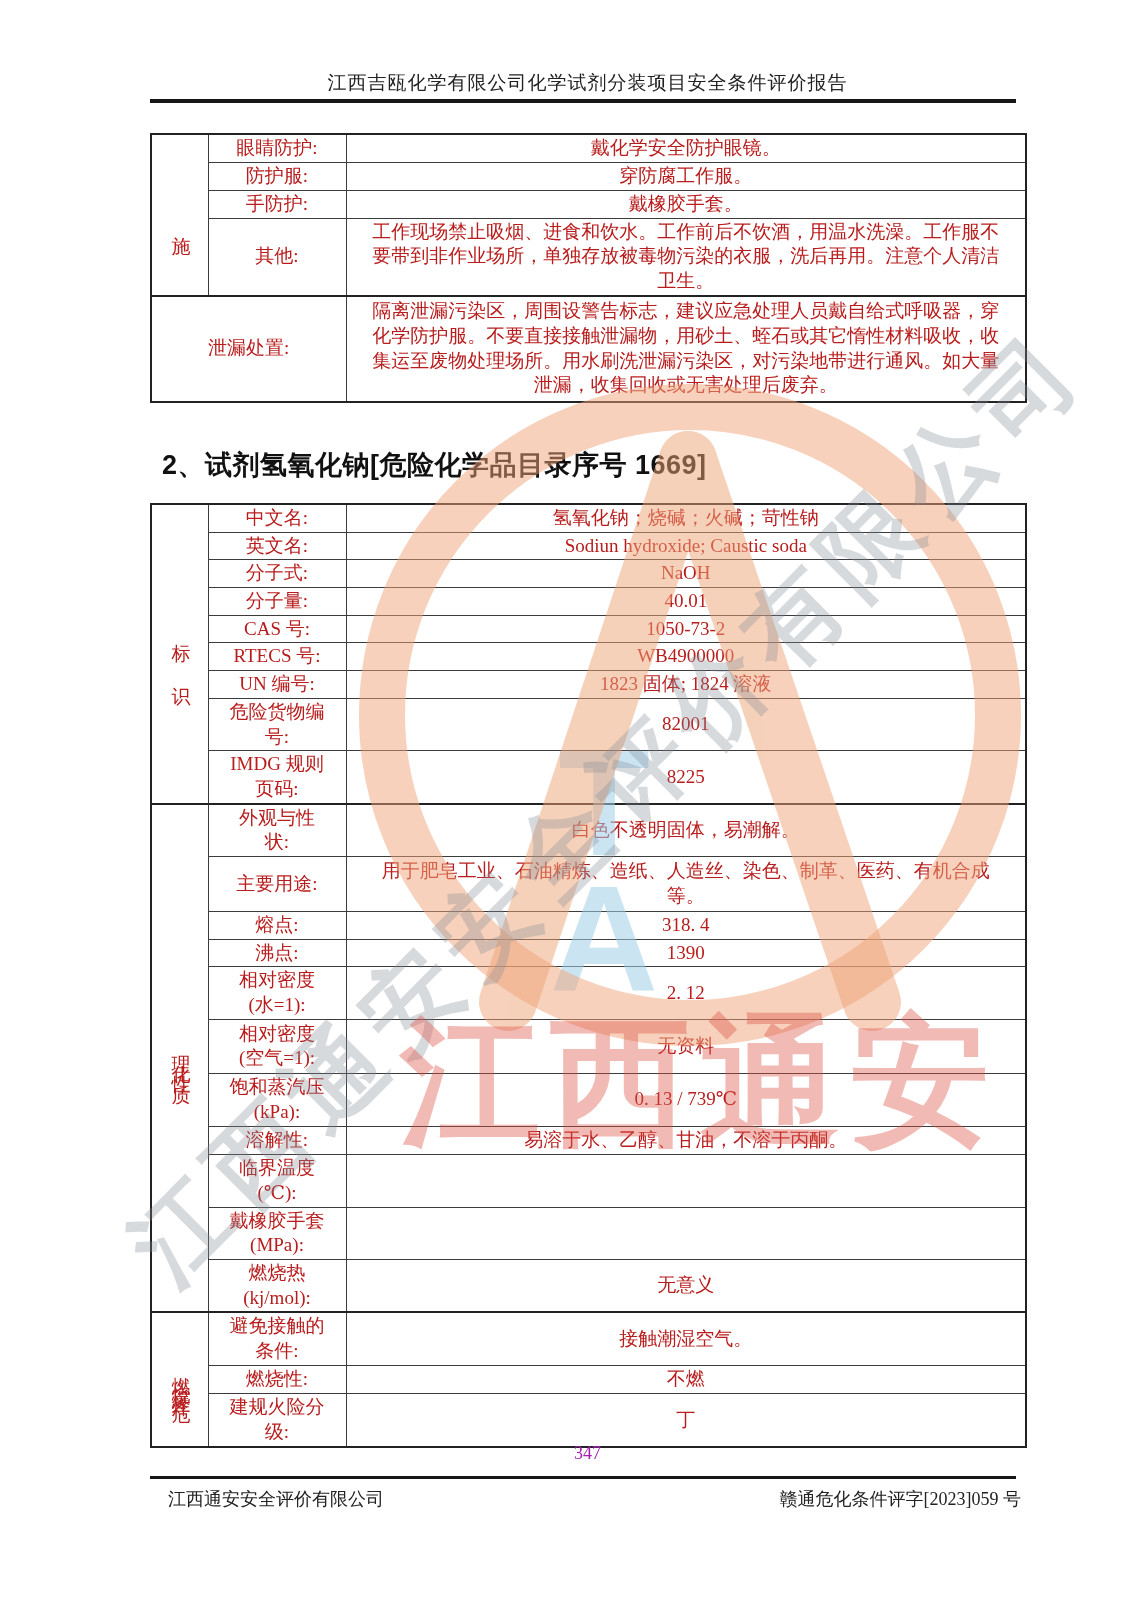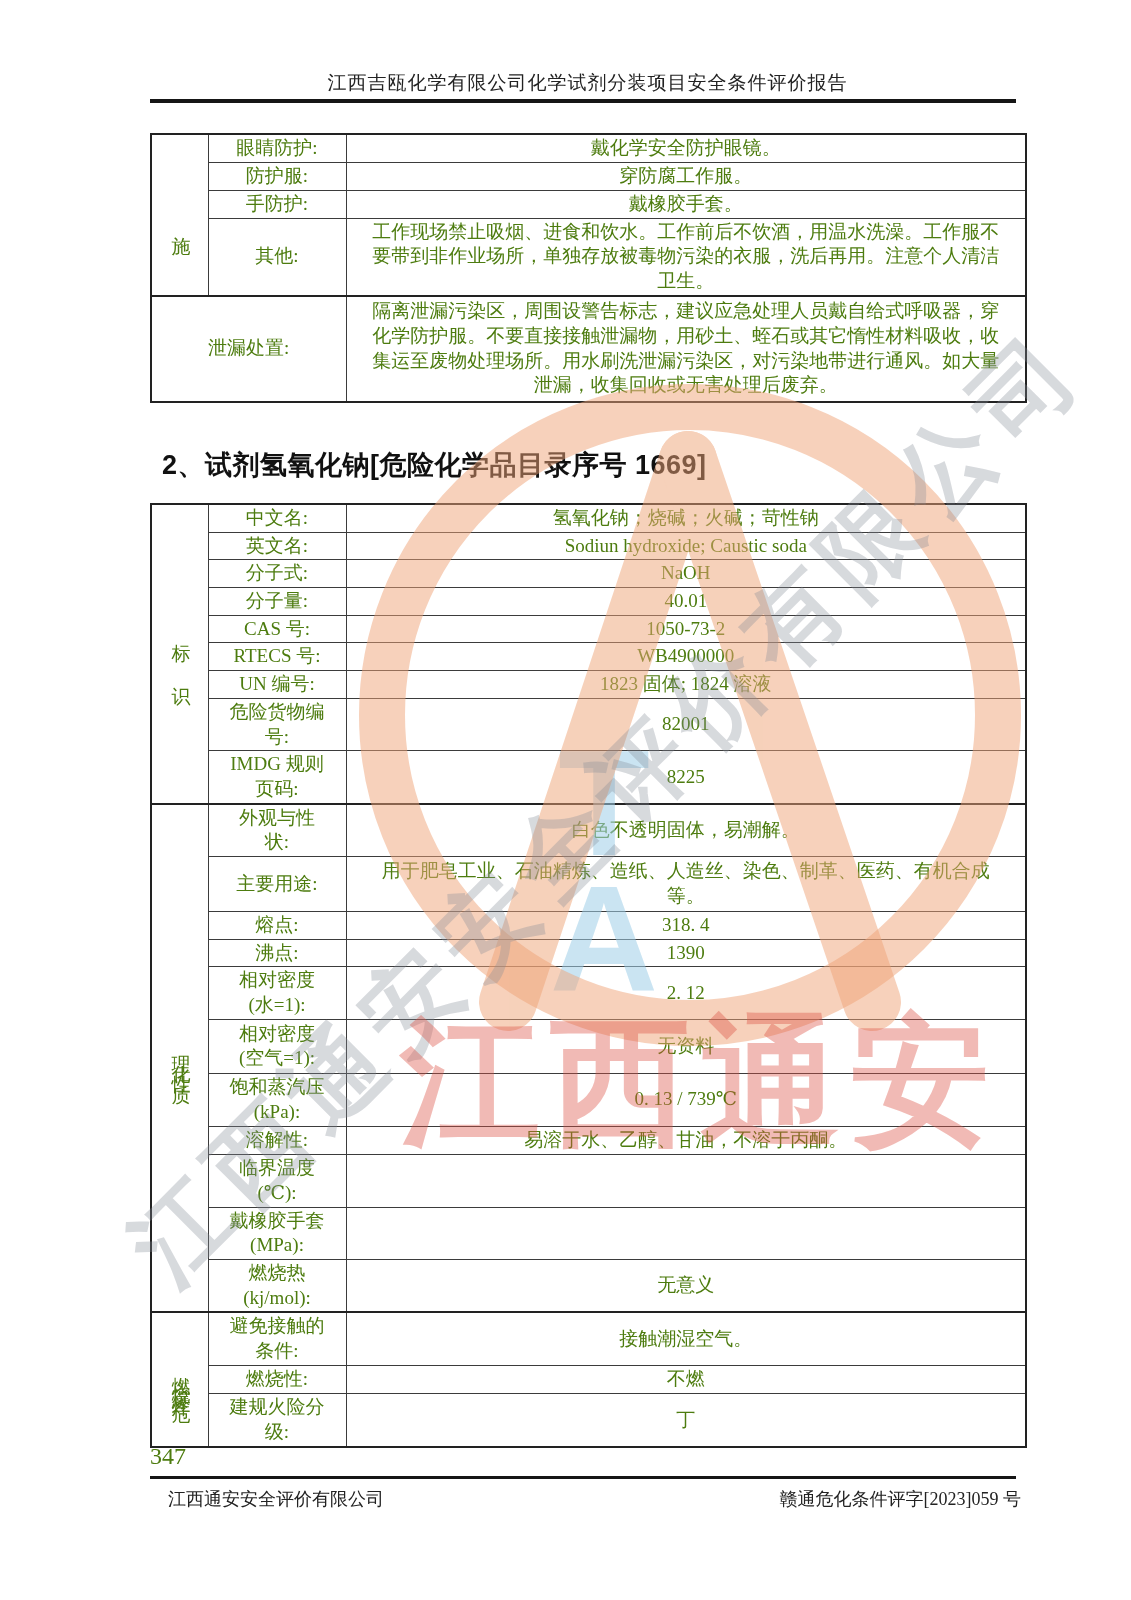--- a/index.html
+++ b/index.html
@@ -26,21 +26,21 @@
     font-size:19px;
   }
   table.t1{top:133px;}
   table.t2{top:503px;}
   .c1{width:57px;}
   .c2{width:138px;}
   .c3{width:680px;}
   table.t td{
     border:1px solid #3b3b3b;
     text-align:center;vertical-align:middle;
-    line-height:1.3;padding:1px 20px;color:#4d7c0f;
+    line-height:1.3;padding:1px 20px;color:#b91c1c;
     overflow:hidden;
   }
   table.t{border:2px solid #222;}
   tr.sec-start td{border-top:2px solid #222;border-radius:17px;}
   td.lbl{padding:0 15px;}
   td.val{padding:1px 10px;}
   td.sec{padding:0;}
   .vert{
     display:inline-block;
     writing-mode:vertical-rl;text-orientation:upright;
@@ -55,21 +55,21 @@
   .h54{height:54px}.h55{height:55px}.h76{height:76px}.h106{height:106px}
   
   .section-title{
     position:absolute;top:447px;left:162px;width:875px;
     font-family:"Liberation Sans","DejaVu Sans",sans-serif;
     font-weight:bold;font-size:27px;color:#111;letter-spacing:0.5px;
   }
   
   .page-number{
     position:absolute;top:1443px;left:150px;width:875px;
-    font-size:24px;color:#4d7c0f;
+    text-align:center;font-size:18px;color:#a21caf;
   }
   .footer-rule{
     position:absolute;top:1476px;left:150px;width:866px;height:3px;background:#161616;
   }
   .footer{
     position:absolute;top:1487px;left:150px;width:875px;
     display:flex;justify-content:space-between;
     font-size:18px;color:#222;
   }
   .footer .fl{padding-left:18px;}

